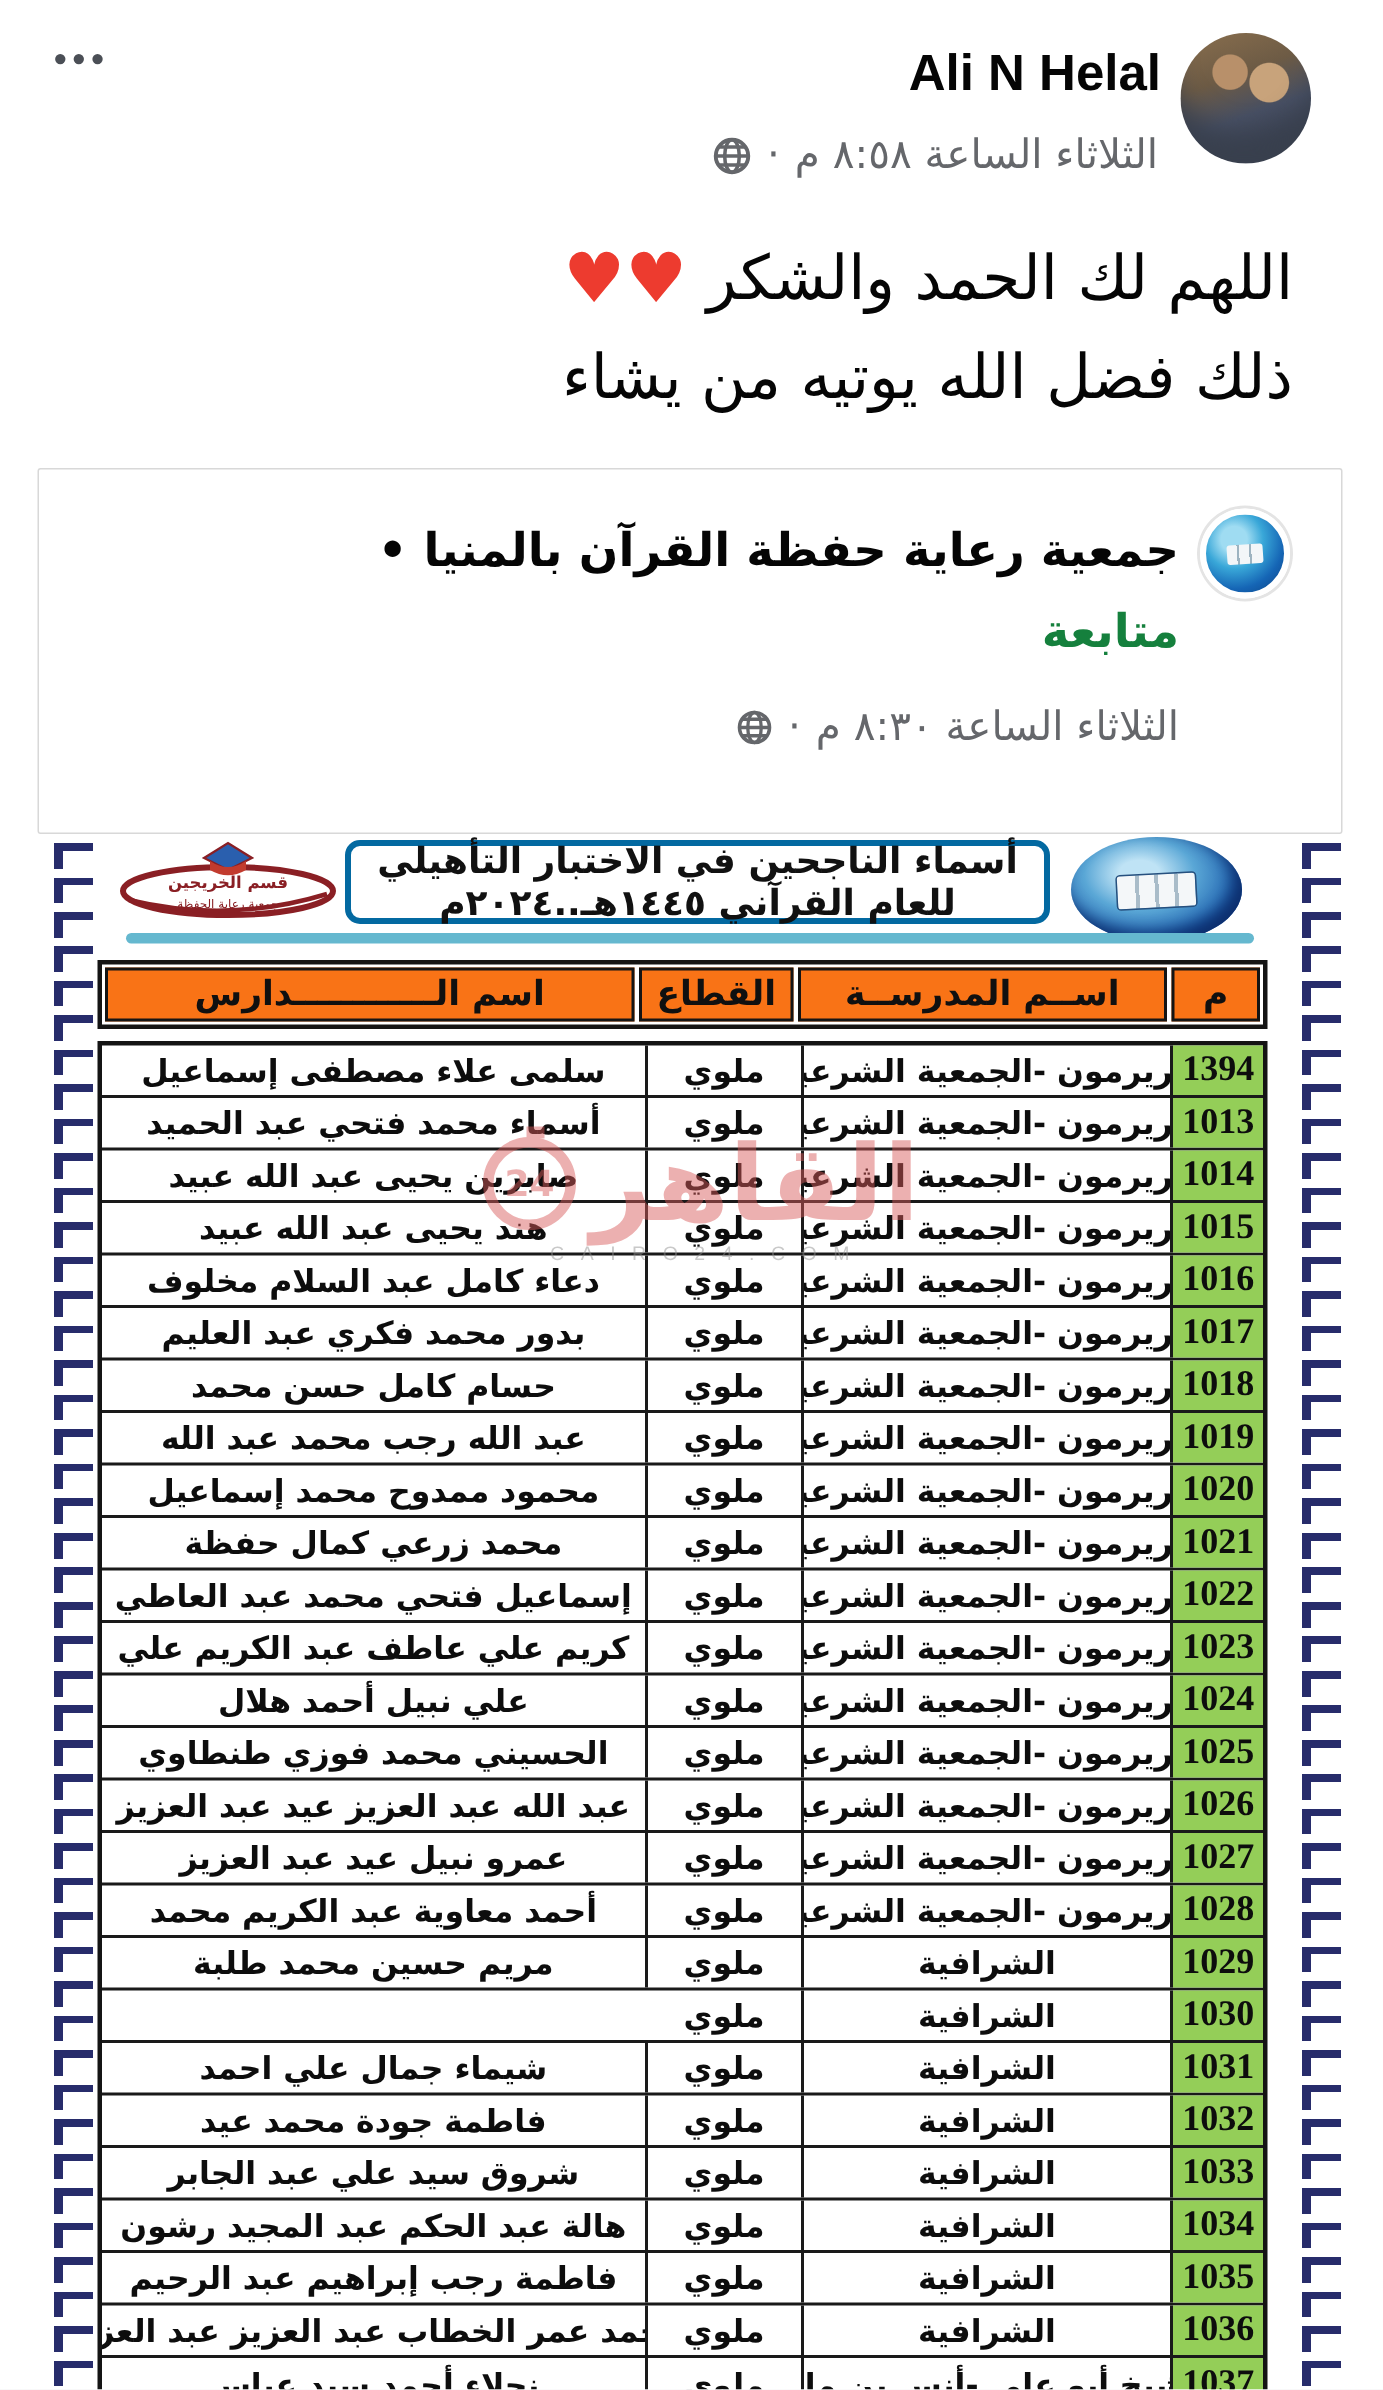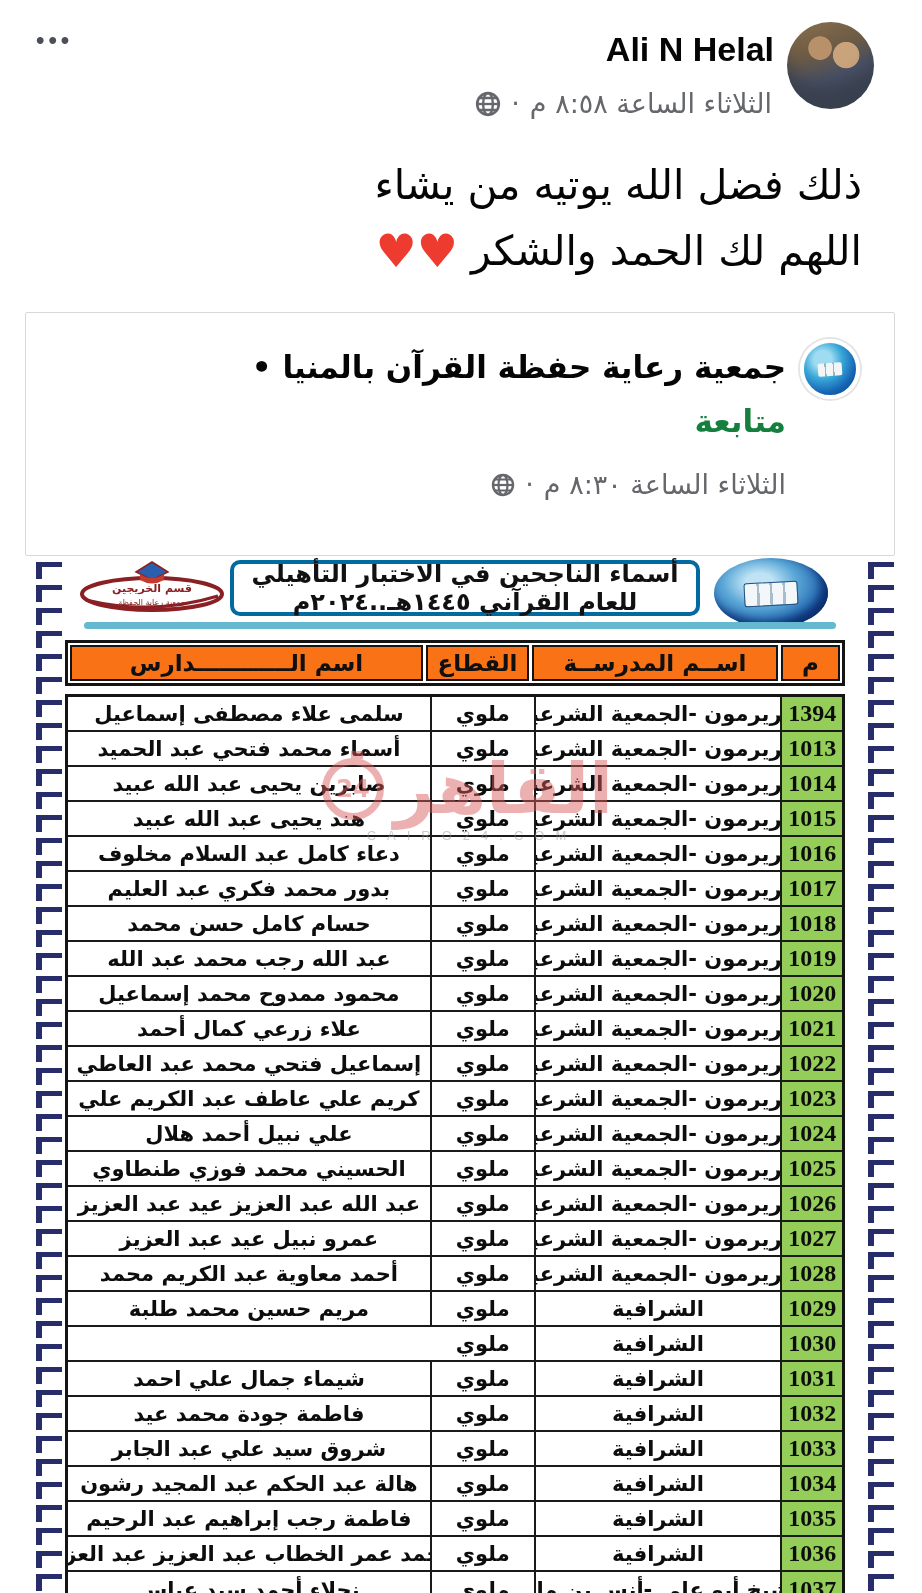--- a/index.html
+++ b/index.html
@@ -158,25 +158,25 @@
     <span>·</span>
     <svg class="globe" viewBox="0 0 24 24">
       <circle cx="12" cy="12" r="10" fill="none" stroke="#65676b" stroke-width="2.4"></circle>
       <ellipse cx="12" cy="12" rx="4.5" ry="10" fill="none" stroke="#65676b" stroke-width="2.2"></ellipse>
       <line x1="2" y1="12" x2="22" y2="12" stroke="#65676b" stroke-width="2.2"></line>
       <path d="M4 6.5 H20 M4 17.5 H20" stroke="#65676b" stroke-width="2.2" fill="none"></path>
     </svg>
   </div>
 
   <div class="post-text">
-    <div>ذلك فضل الله يوتيه من يشاء</div>
     <div>
       <span>اللهم لك الحمد والشكر</span>
       <span class="hearts">♥♥</span>
     </div>
+    <div>ذلك فضل الله يوتيه من يشاء</div>
   </div>
 
   <div class="shared-card">
     <div class="page-logo"></div>
     <a class="page-name">
       <span>جمعية رعاية حفظة القرآن بالمنيا</span>
       <span>•</span>
     </a>
     <a class="follow-link">متابعة</a>
     <div class="meta meta-card">
@@ -280,21 +280,21 @@
     <div class="td td-id col-id">1020</div>
     <div class="td col-school">الريرمون -الجمعية الشرعية</div>
     <div class="td col-sector">ملوي</div>
     <div class="td col-name">محمود ممدوح محمد إسماعيل</div>
   </div>
 
   <div class="tr">
     <div class="td td-id col-id">1021</div>
     <div class="td col-school">الريرمون -الجمعية الشرعية</div>
     <div class="td col-sector">ملوي</div>
-    <div class="td col-name">علاء زرعي كمال أحمد</div>
+    <div class="td col-name">محمد زرعي كمال حفظة</div>
   </div>
 
   <div class="tr">
     <div class="td td-id col-id">1022</div>
     <div class="td col-school">الريرمون -الجمعية الشرعية</div>
     <div class="td col-sector">ملوي</div>
     <div class="td col-name">إسماعيل فتحي محمد عبد العاطي</div>
   </div>
 
   <div class="tr">

